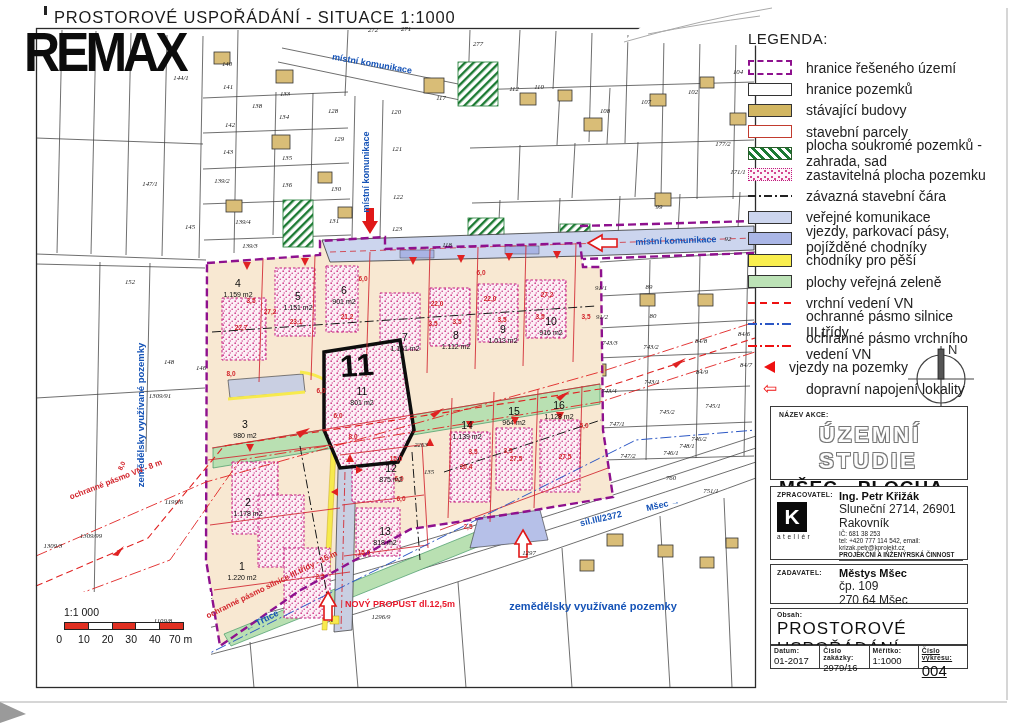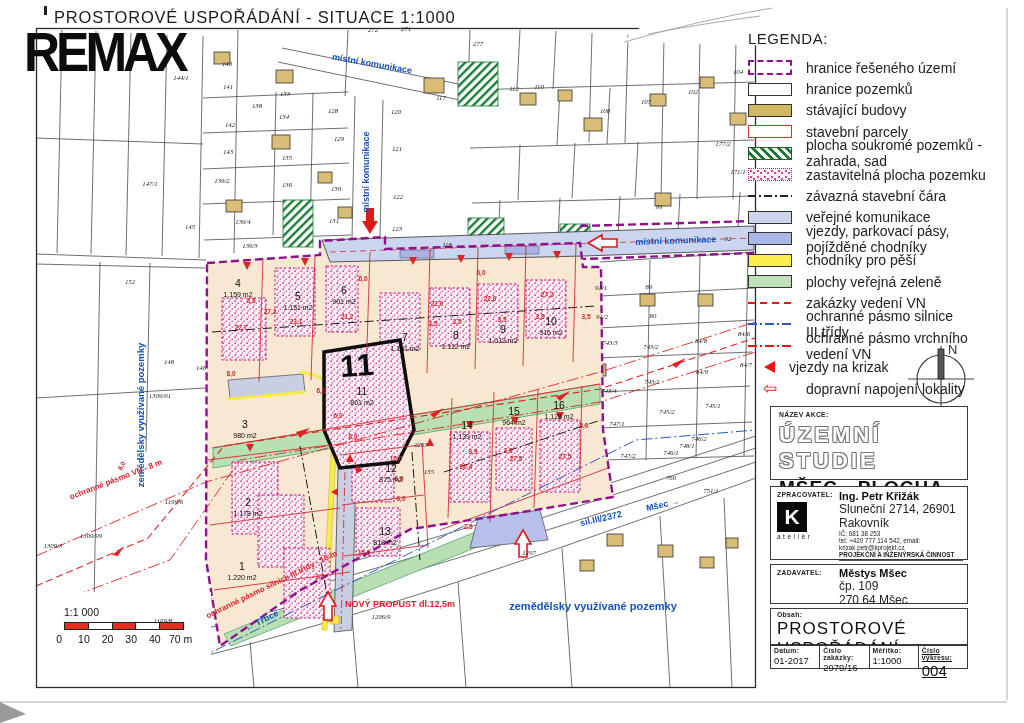--- a/index.html
+++ b/index.html
@@ -46,21 +46,21 @@
   .sw-red-triangle{width:0;height:0;border:none;border-top:6px solid transparent;border-bottom:6px solid transparent;
      border-right:11px solid #e11;margin-left:16px;flex:0 0 11px;}
   .sw-red-arrow{border:none;color:#e11;font-size:17px;line-height:13px;text-align:center;background:none;}
   
   .north-n{left:948px;top:342px;font-size:13px;color:#333;}
   
   .tb{border:1.3px solid #3a3a3a;background:#fff;box-sizing:border-box;}
   .tb-label{font-size:6.8px;font-weight:bold;color:#222;letter-spacing:.3px;}
   .tb1{left:770px;top:406px;width:198px;height:74px;padding:4px 8px;}
   .tb-outline{font-size:22px;font-weight:800;letter-spacing:3px;color:#fdfdfd;margin-top:4px;
-     text-shadow:-1px -1px 0 #777,1px -1px 0 #777,-1px 1px 0 #777,1px 1px 0 #777;}
+     text-shadow:-1px -1px 0 #777,1px -1px 0 #777,-1px 1px 0 #777,1px 1px 0 #777;margin-left:40px;}
   .tb-bold-title{font-size:19px;font-weight:bold;color:#0d0d0d;letter-spacing:1px;margin-top:3px;}
   .tb2{left:770px;top:486px;width:198px;height:74px;display:flex;}
   .tb2-left{width:64px;padding:4px 2px 0 6px;box-sizing:border-box;}
   .klogo{width:30px;height:30px;background:#0a0a0a;color:#fff;font-weight:900;font-size:21px;
      display:flex;align-items:center;justify-content:center;margin-top:4px;}
   .klogo-sub{font-size:6.5px;letter-spacing:2.5px;color:#222;margin-top:1px;}
   .tb2-right{flex:1;padding:3px 4px;box-sizing:border-box;}
   .tb-name{font-size:11px;font-weight:bold;color:#0d0d0d;}
   .tb-small{font-size:12px;color:#222;}
   .tb-tiny{font-size:6.3px;color:#222;}
@@ -473,33 +473,33 @@
         <div class="legend-item">
           <span class="sw sw-yellow-box"></span>
           <span class="legend-label">chodníky pro pěší</span>
         </div>
         <div class="legend-item">
           <span class="sw sw-green-box"></span>
           <span class="legend-label">plochy veřejná zeleně</span>
         </div>
         <div class="legend-item">
           <span class="sw sw-red-dashed"></span>
-          <span class="legend-label">zakázky vedení VN</span>
+          <span class="legend-label">vrchní vedení VN</span>
         </div>
         <div class="legend-item">
           <span class="sw sw-blue-dashdot"></span>
           <span class="legend-label">ochranné pásmo silnice III.třídy</span>
         </div>
         <div class="legend-item">
           <span class="sw sw-red-dashdot"></span>
           <span class="legend-label">ochranné pásmo vrchního vedení VN</span>
         </div>
         <div class="legend-item">
           <span class="sw sw-red-triangle"></span>
-          <span class="legend-label">vjezdy na krizak</span>
+          <span class="legend-label">vjezdy na pozemky</span>
         </div>
         <div class="legend-item">
           <span class="sw sw-red-arrow">⇦</span>
           <span class="legend-label">dopravní napojení lokality</span>
         </div>
       </div>
   </div>
 
   <div class="abs tb tb1">
     <div class="tb-label">NÁZEV AKCE:</div>

